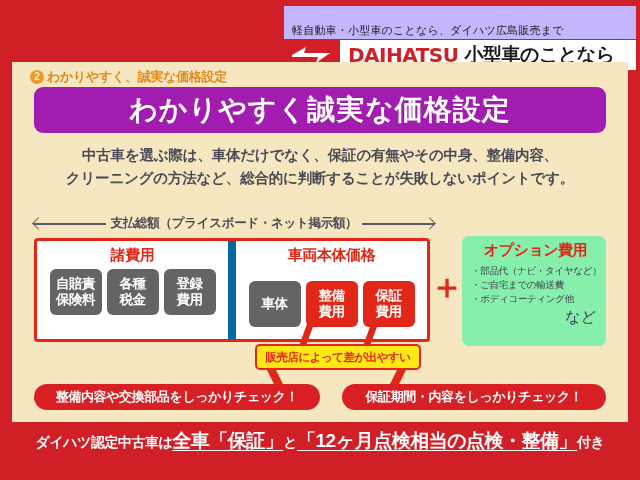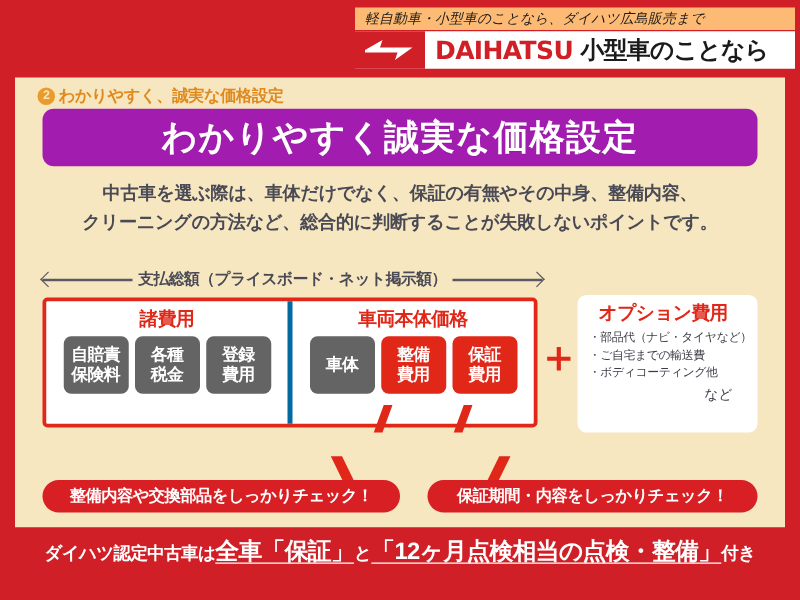--- a/index.html
+++ b/index.html
@@ -29,29 +29,28 @@
   }
   .brand-block {
     position: absolute;
     right: 4px; top: 6px;
     width: 352px;
     display: flex;
     flex-direction: column;
     align-items: stretch;
   }
   .brand-tag {
-    background: #fdba74;
+    background: #c4b5fd;
     color: #1a1a1a;
     font-size: 11px;
     line-height: 16px;
-    padding: 1px 6px 1px 8px;
+    padding: 16px 6px 1px 8px;
     letter-spacing: 0.2px;
     white-space: nowrap;
     text-align: left;
-    font-style: italic;
   }
   .brand-row {
     display: flex;
     align-items: stretch;
     background: #ffffff;
     height: 30px;
     margin-top: 1px;
   }
   .brand-mark {
     width: 56px;
@@ -204,21 +203,21 @@
     display: flex;
   }
   .price-col {
     flex: 1 1 50%;
     position: relative;
     display: flex;
     flex-direction: column;
     align-items: center;
     padding-top: 5px;
   }
-  .price-col + .price-col { border-left: 4px solid #0369a1; }
+  .price-col + .price-col { border-left: 8px solid #0369a1; gap: 12px; }
   .col-title {
     color: #e02718;
     font-weight: bold;
     font-size: 15px;
     letter-spacing: -0.4px;
     white-space: nowrap;
     margin-bottom: 4px;
   }
   .chip-row {
     display: flex;
@@ -252,23 +251,23 @@
     font-weight: bold;
     line-height: 28px;
     text-align: center;
   }
 
   .option-box {
     position: absolute;
     left: 428px; top: -2px;
     width: 144px;
     height: 110px;
-    background: #ffffff;
+    background: #86efac;
     border-radius: 7px;
-    padding: 5px 16px 0 9px;
+    padding: 5px 6px 0 9px;
     box-sizing: border-box;
   }
   .option-title {
     color: #e02718;
     font-weight: bold;
     font-size: 15px;
     text-align: center;
     letter-spacing: -0.5px;
     margin-bottom: 4px;
     white-space: nowrap;
@@ -280,21 +279,21 @@
   .option-box li {
     color: #3d3d48;
     font-size: 9.5px;
     line-height: 14px;
     white-space: nowrap;
     letter-spacing: -0.3px;
   }
   .option-note {
     text-align: right;
     color: #3d3d48;
-    font-size: 11px;
+    font-size: 15px;
     margin-top: 2px;
     padding-right: 4px;
   }
 
   
   .callout {
     position: absolute;
     left: 243px; top: 282px;
     width: 162px;
     height: 22px;
@@ -448,20 +447,21 @@
           <li>・ご自宅までの輸送費</li>
           <li>・ボディコーティング他</li>
         </ul>
         <div class="option-note">など</div>
       </div>
     </div>
 
     <div class="connector" style="left:291px; top:262px; width:7px; height:22px; transform:skewX(-20deg);"></div>
     <div class="connector" style="left:355px; top:262px; width:7px; height:22px; transform:skewX(-20deg);"></div>
 
+    <div class="callout">販売店によって差が出やすい</div>
 
     <div class="connector" style="left:258px; top:303px; width:9px; height:22px; transform:skewX(26deg);"></div>
     <div class="connector" style="left:382px; top:303px; width:9px; height:22px; transform:skewX(-26deg);"></div>
 
     <div class="pill left">整備内容や交換部品をしっかりチェック！</div>
     <div class="pill right">保証期間・内容をしっかりチェック！</div>
   </div>
 
   <div class="footer">
     <div class="footer-inner">

